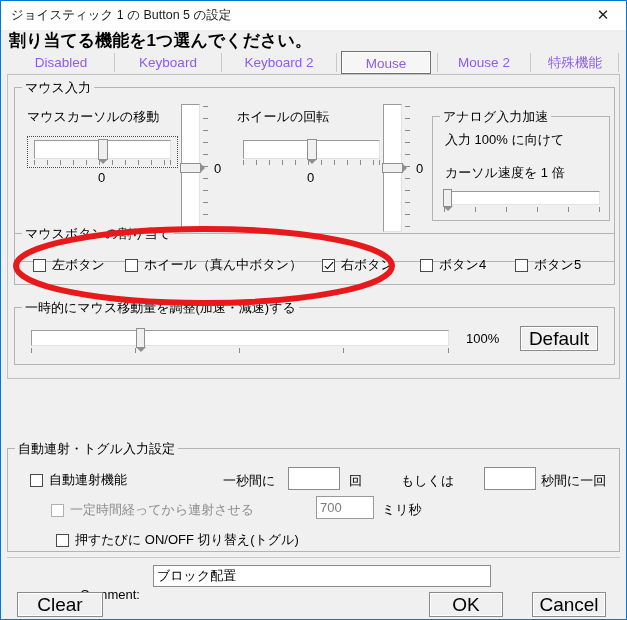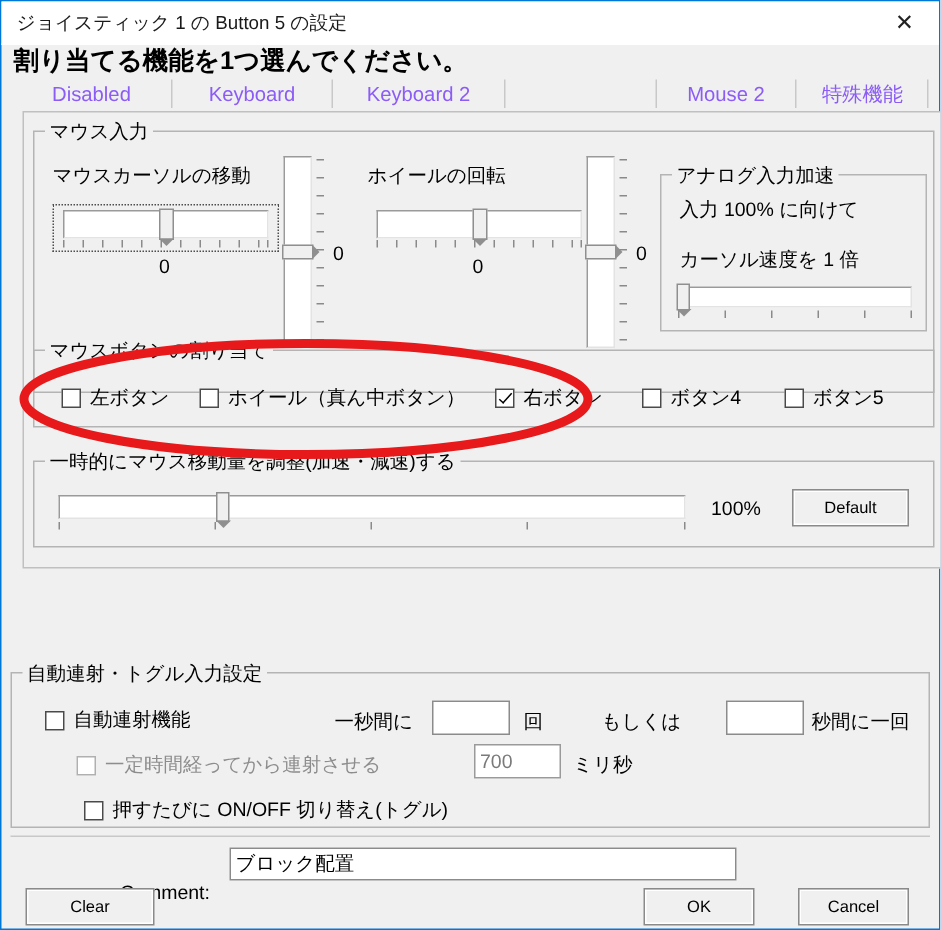--- a/index.html
+++ b/index.html
@@ -100,21 +100,21 @@
     top: -9px;
     left: 7px;
     background: #f0f0f0;
     padding: 0 3px;
     font-size: 13px;
     white-space: nowrap;
   }
   
   #tabpanel {
     position: absolute;
-    left: 14px; top: 73px;
+    left: 6px; top: 73px;
     width: 613px; height: 305px;
     box-sizing: border-box;
     border: 1px solid #c0c0c0;
     background: #f0f0f0;
   }
   .lbl {
     position: absolute;
     white-space: nowrap;
     font-size: 13px;
   }
@@ -238,21 +238,21 @@
     outline: none;
   }
   .tbox.dim { color: #7a7a7a; border-color: #9a9a9a; }
   .btn {
     position: absolute;
     box-sizing: border-box;
     background: #f0f0f0;
     border: 1px solid #8a8a8a;
     box-shadow: inset 0 0 0 1px #ffffff;
     font-family: "Liberation Sans", sans-serif;
-    font-size: 11px;
+    font-size: 19px;
     color: #000;
     display: flex;
     align-items: center;
     justify-content: center;
     cursor: default;
     white-space: nowrap;
   }
   
   #annot {
     position: absolute;
@@ -280,20 +280,21 @@
 
   <div id="headline">割り当てる機能を1つ選んでください。</div>
 
   <div id="tabstrip">
     <div class="tab" style="left:6px;width:96px;">Disabled</div>
     <div class="tab-sep" style="left:107px;"></div>
     <div class="tab" style="left:113px;width:96px;">Keyboard</div>
     <div class="tab-sep" style="left:214px;"></div>
     <div class="tab" style="left:220px;width:104px;">Keyboard 2</div>
     <div class="tab-sep" style="left:329px;"></div>
+    <div class="tab sel" style="left:334px;width:90px;">Mouse</div>
     <div class="tab-sep" style="left:430px;"></div>
     <div class="tab" style="left:436px;width:82px;">Mouse 2</div>
     <div class="tab-sep" style="left:523px;"></div>
     <div class="tab" style="left:529px;width:78px;">特殊機能</div>
     <div class="tab-sep" style="left:611px;"></div>
   </div>
 
   <div id="tabpanel">
 
     <div class="group" style="left:6px;top:12px;width:601px;height:175px;">

